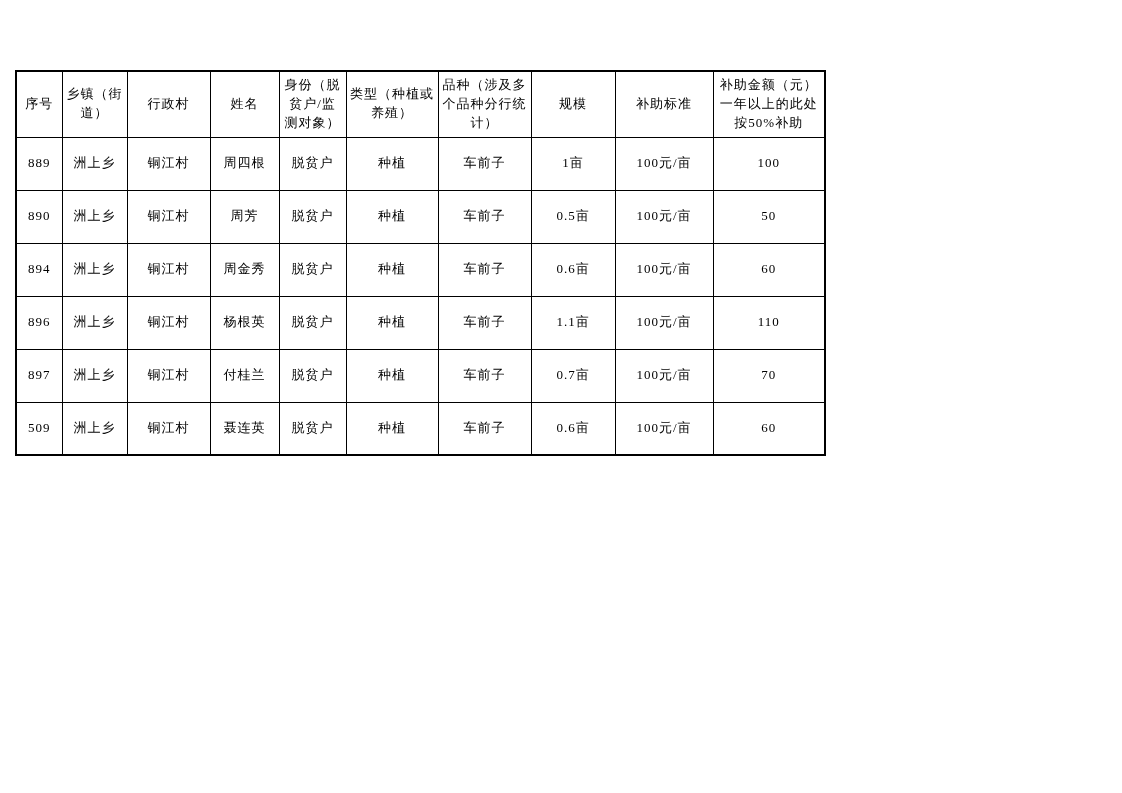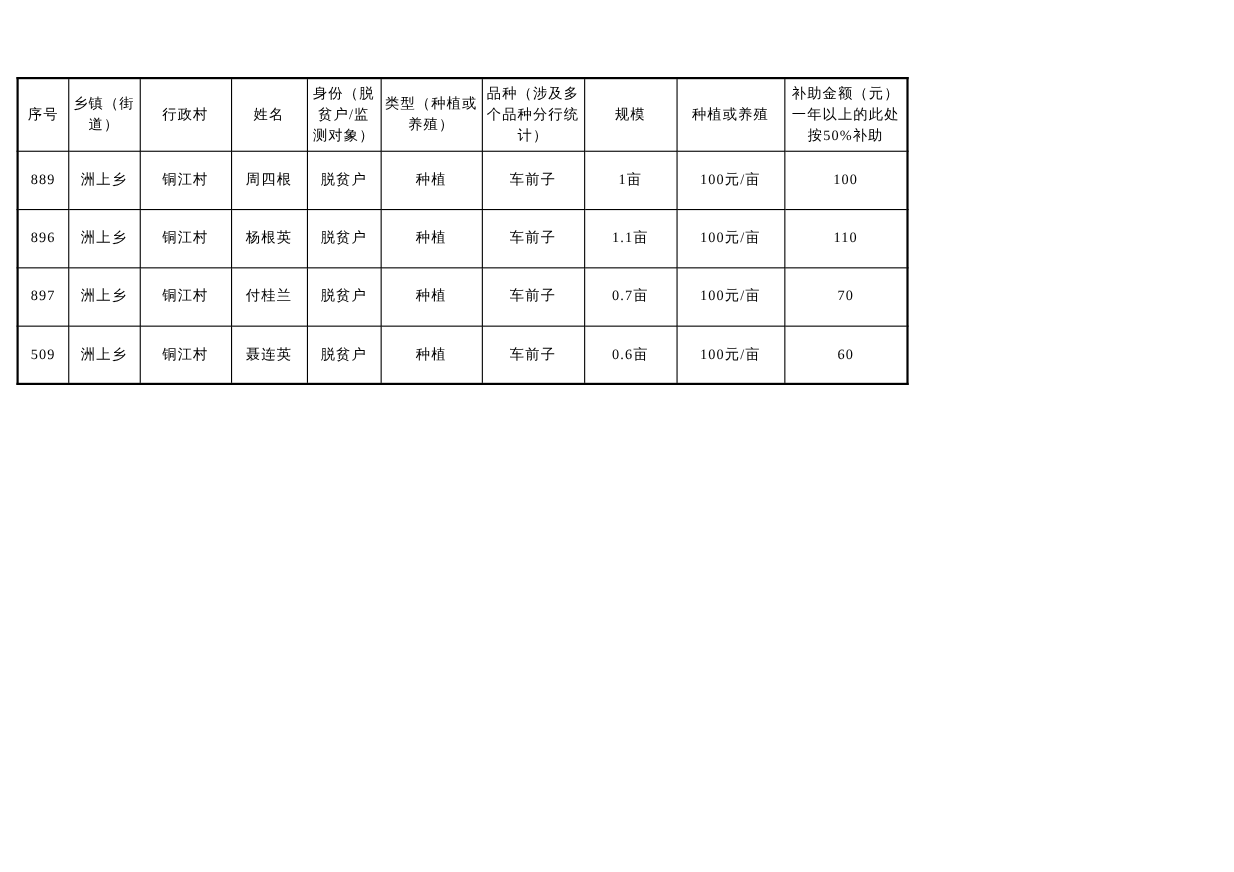--- a/index.html
+++ b/index.html
@@ -71,36 +71,60 @@
     <thead>
       <tr>
           <th>序号</th>
           <th>乡镇（街道）</th>
           <th>行政村</th>
           <th>姓名</th>
           <th>身份（脱贫户/监测对象）</th>
           <th>类型（种植或养殖）</th>
           <th>品种（涉及多个品种分行统计）</th>
           <th>规模</th>
-          <th>种植或养殖</th>
+          <th>补助标准</th>
           <th>补助金额（元）一年以上的此处按50%补助</th>
         </tr>
     </thead>
     <tbody>
         <tr>
           <td>889</td>
           <td>洲上乡</td>
           <td>铜江村</td>
           <td>周四根</td>
           <td>脱贫户</td>
           <td>种植</td>
           <td>车前子</td>
           <td>1亩</td>
           <td>100元/亩</td>
           <td>100</td>
+        </tr>
+        <tr>
+          <td>890</td>
+          <td>洲上乡</td>
+          <td>铜江村</td>
+          <td>周芳</td>
+          <td>脱贫户</td>
+          <td>种植</td>
+          <td>车前子</td>
+          <td>0.5亩</td>
+          <td>100元/亩</td>
+          <td>50</td>
+        </tr>
+        <tr>
+          <td>894</td>
+          <td>洲上乡</td>
+          <td>铜江村</td>
+          <td>周金秀</td>
+          <td>脱贫户</td>
+          <td>种植</td>
+          <td>车前子</td>
+          <td>0.6亩</td>
+          <td>100元/亩</td>
+          <td>60</td>
         </tr>
         <tr>
           <td>896</td>
           <td>洲上乡</td>
           <td>铜江村</td>
           <td>杨根英</td>
           <td>脱贫户</td>
           <td>种植</td>
           <td>车前子</td>
           <td>1.1亩</td>

